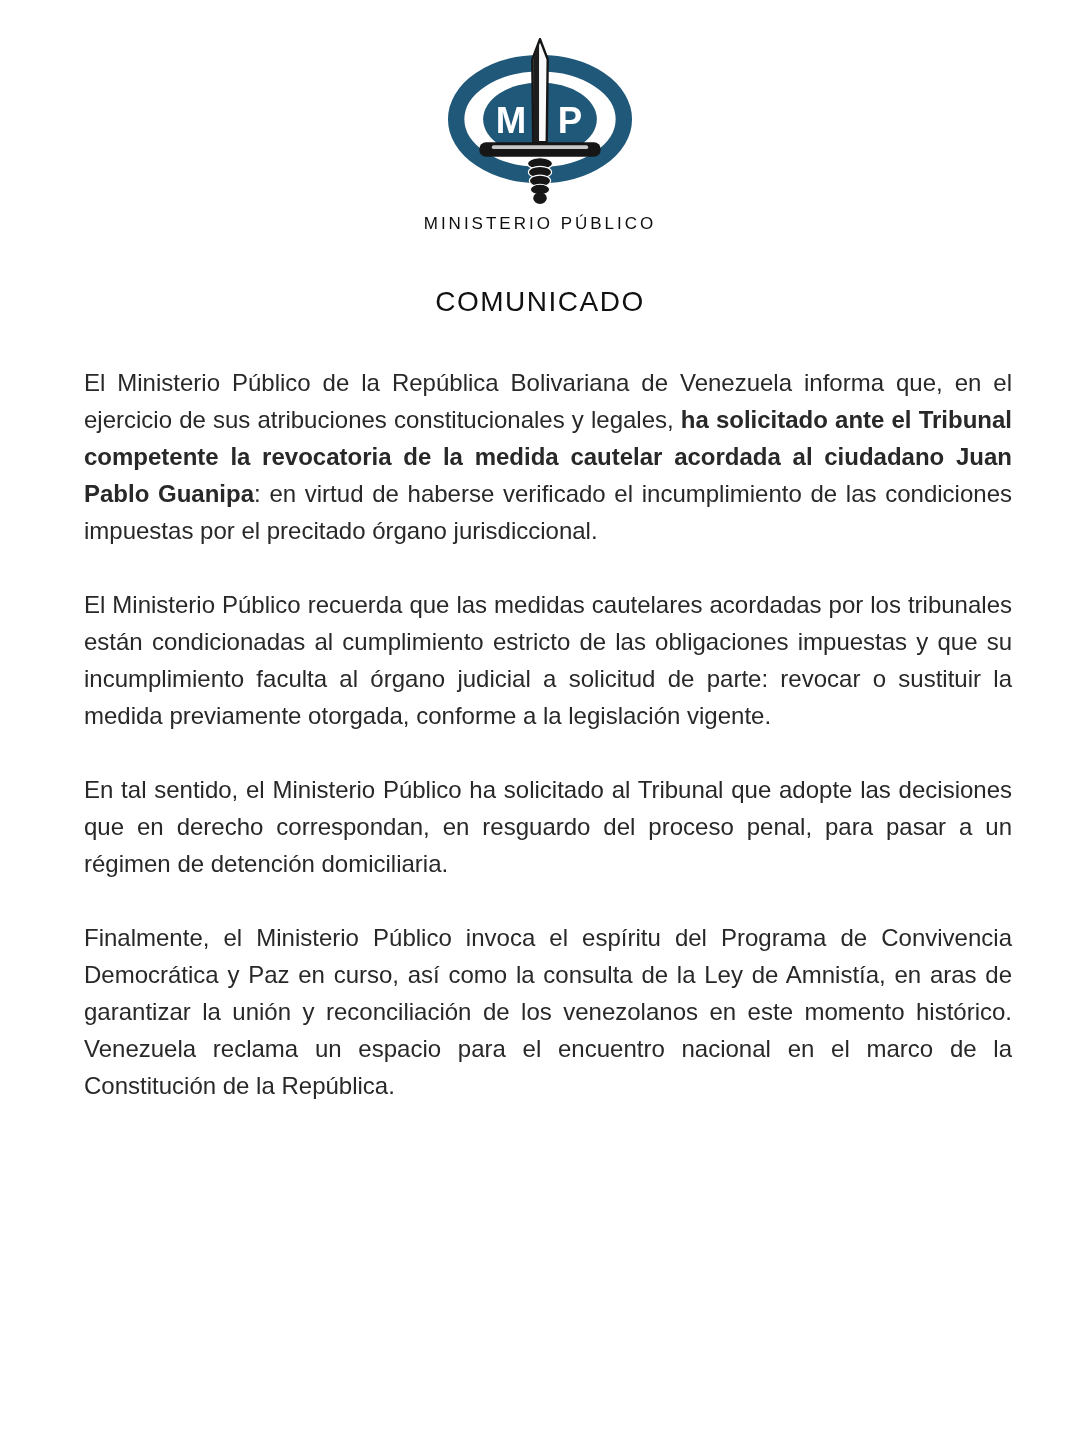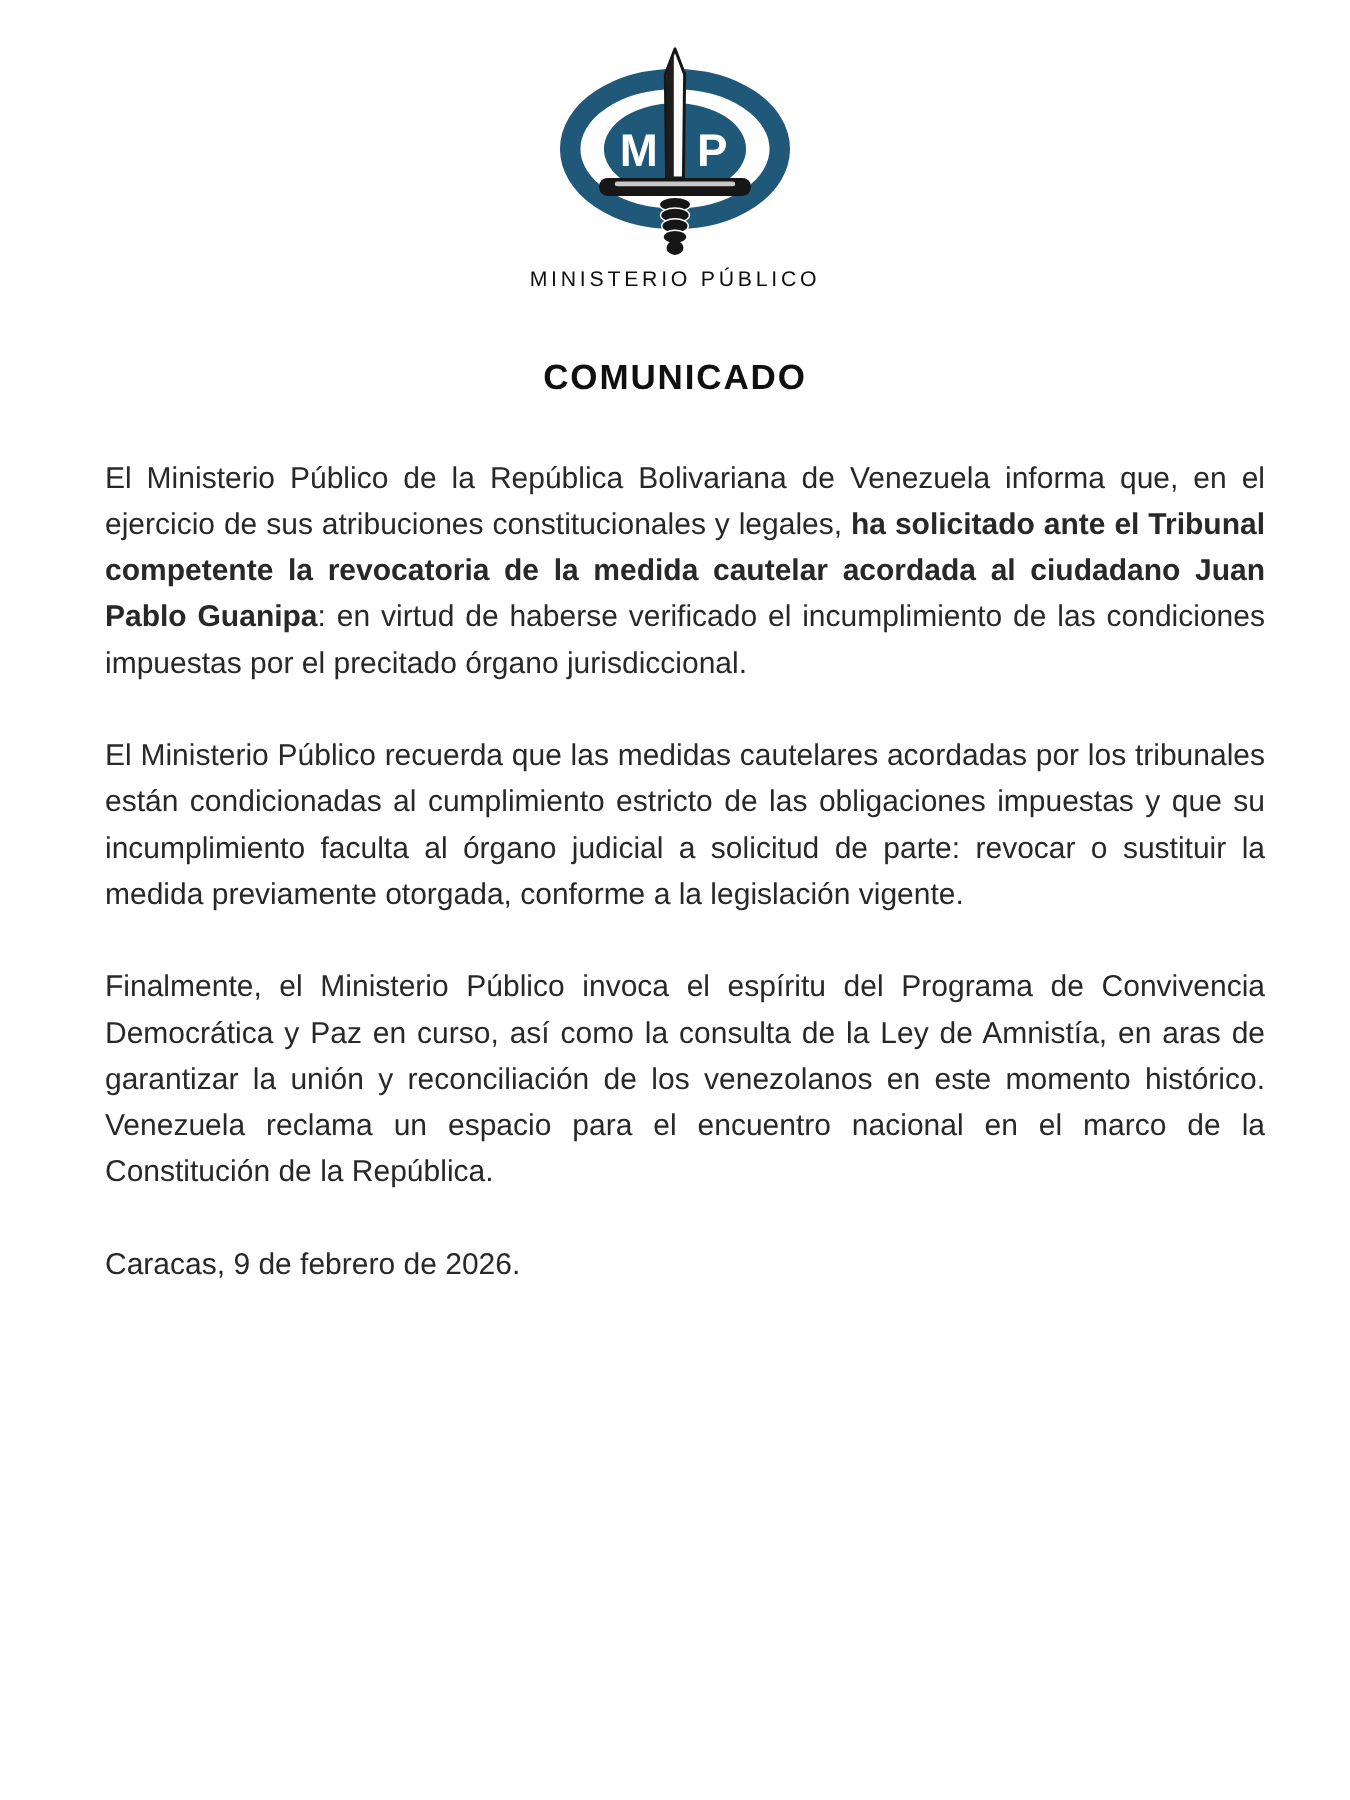--- a/index.html
+++ b/index.html
@@ -25,21 +25,21 @@
     font-weight: 400;
     letter-spacing: 3px;
     color: #0e0e0e;
     margin-top: 4px;
     white-space: nowrap;
   }
 
   .title {
     text-align: center;
     font-size: 28px;
-    font-weight: 700;
+    font-weight: 400;
     letter-spacing: 1.5px;
     color: #101010;
     margin: 52px 0 0 0;
   }
 
   .content { padding: 46px 68px 60px 84px; }
   .para {
     font-size: 24px;
     line-height: 37px;
     text-align: justify;
@@ -82,18 +82,18 @@
     </svg>
     <div class="logo-caption">MINISTERIO PÚBLICO</div>
   </div>
 
   <h1 class="title">COMUNICADO</h1>
 
   <div class="content">
     <div id="paragraphs">
         <p class="para"><span>El Ministerio Público de la República Bolivariana de Venezuela informa que, en el ejercicio de sus atribuciones constitucionales y legales, </span><span class="b">ha solicitado ante el Tribunal competente la revocatoria de la medida cautelar acordada al ciudadano Juan Pablo Guanipa</span><span>: en virtud de haberse verificado el incumplimiento de las condiciones impuestas por el precitado órgano jurisdiccional.</span></p>
         <p class="para"><span>El Ministerio Público recuerda que las medidas cautelares acordadas por los tribunales están condicionadas al cumplimiento estricto de las obligaciones impuestas y que su incumplimiento faculta al órgano judicial a solicitud de parte: revocar o sustituir la medida previamente otorgada, conforme a la legislación vigente.</span></p>
+        <p class="para"><span>En tal sentido, el Ministerio Público ha solicitado al Tribunal que adopte las decisiones que en derecho correspondan, en resguardo del proceso penal, para pasar a un régimen de detención domiciliaria.</span></p>
         <p class="para"><span>Finalmente, el Ministerio Público invoca el espíritu del Programa de Convivencia Democrática y Paz en curso, así como la consulta de la Ley de Amnistía, en aras de garantizar la unión y reconciliación de los venezolanos en este momento histórico. Venezuela reclama un espacio para el encuentro nacional en el marco de la Constitución de la República.</span></p>
       </div>
-    <div class="dateline">Caracas, 9 de febrero de 2026.</div>
   </div>
 
 </div>
 
 </body></html>

